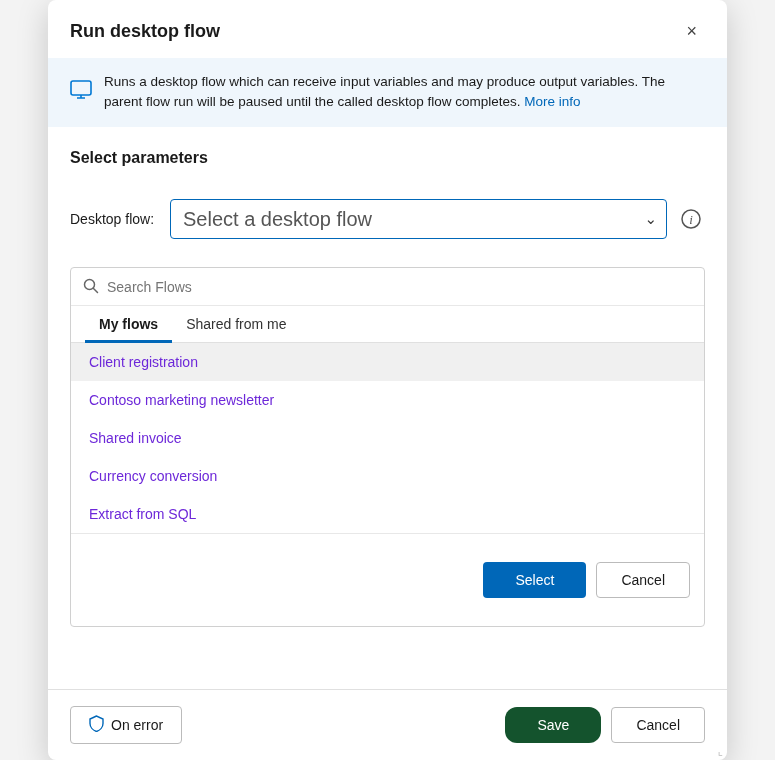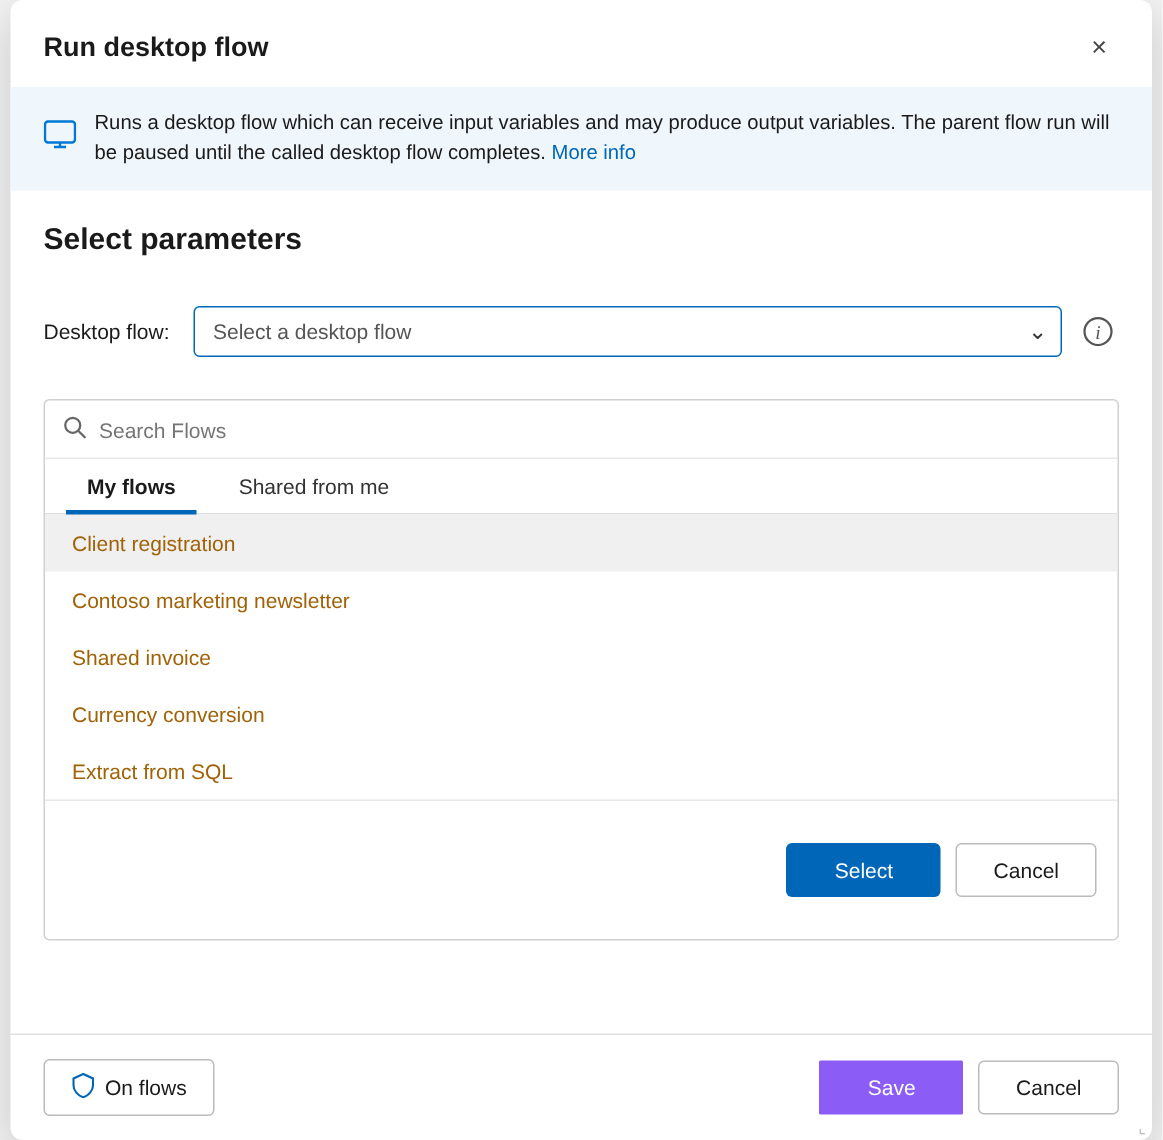--- a/index.html
+++ b/index.html
@@ -9,21 +9,21 @@
       display: flex;
       align-items: center;
       justify-content: center;
       min-height: 100vh;
       font-size: 14px;
     }
     .dialog {
       background: #fff;
       border-radius: 8px;
       box-shadow: 0 8px 32px rgba(0,0,0,0.18);
-      width: 761px;
+      width: 679px;
       min-height: 760px;
       display: flex;
       flex-direction: column;
       overflow: hidden;
       position: relative;
     }
     
     .dialog-titlebar {
       display: flex;
       align-items: center;
@@ -63,21 +63,21 @@
     .info-icon-wrap {
       margin-top: 2px;
       flex-shrink: 0;
     }
     .info-text a {
       color: #0067b8;
       text-decoration: none;
     }
     
     .section-title {
-      font-size: 20px;
+      font-size: 16px;
       font-weight: 600;
       color: #1a1a1a;
       padding: 22px 20px 14px 22px;
     }
     
     .field-row {
       display: flex;
       align-items: center;
       padding: 18px 22px;
       gap: 10px;
@@ -91,21 +91,21 @@
     }
     .dropdown-wrap {
       flex: 1;
       position: relative;
     }
     .dropdown-select {
       width: 100%;
       border: 1.5px solid #0067b8;
       border-radius: 4px;
       padding: 8px 36px 8px 12px;
-      font-size: 14px;
+      font-size: 20px;
       color: #555;
       background: #fff;
       appearance: none;
       cursor: pointer;
       outline: none;
     }
     .dropdown-arrow {
       position: absolute;
       right: 10px;
       top: 50%;
@@ -148,21 +148,21 @@
       border: none;
       outline: none;
       font-size: 14px;
       color: #737373;
       width: 100%;
       background: transparent;
     }
     
     .tabs-row {
       display: flex;
-      gap: 14px;
+      gap: 0;
       padding: 0 14px;
       border-bottom: 1px solid #e0e0e0;
     }
     .tab {
       padding: 10px 14px 8px 14px;
       font-size: 14px;
       font-weight: 400;
       color: #333;
       cursor: pointer;
       border-bottom: 3px solid transparent;
@@ -173,21 +173,21 @@
       color: #1a1a1a;
       border-bottom: 3px solid #0067b8;
     }
     
     .flow-list {
       list-style: none;
     }
     .flow-item {
       padding: 11px 18px;
       font-size: 14px;
-      color: #a16207;
+      color: #6d28d9;
       cursor: pointer;
       border-bottom: none;
     }
     .flow-item.selected { background: #f0f0f0; }
     
     .dropdown-actions {
       display: flex;
       justify-content: flex-end;
       gap: 10px;
       padding: 28px 14px;
@@ -231,24 +231,24 @@
       cursor: pointer;
       display: flex;
       align-items: center;
       gap: 7px;
     }
     .footer-right {
       display: flex;
       gap: 10px;
     }
     .btn-save {
-      background: #8b5cf6;
+      background: #14532d;
       color: #fff;
       border: none;
-      border-radius: 1px;
+      border-radius: 12px;
       padding: 9px 32px;
       font-size: 14px;
       font-weight: 500;
       cursor: pointer;
     }
     .btn-cancel-footer {
       background: #fff;
       color: #1a1a1a;
       border: 1.5px solid #bbb;
       border-radius: 4px;
@@ -339,21 +339,21 @@
     </div>
   </div>
 
   <div class="dialog-footer">
     <button class="btn-on-error">
       <span>
         <svg width="15" height="17" viewBox="0 0 15 17" fill="none" xmlns="http://www.w3.org/2000/svg">
           <path d="M7.5 1L1 4v4.5C1 12.09 3.84 15.35 7.5 16.5 11.16 15.35 14 12.09 14 8.5V4L7.5 1z" stroke="#0067b8" stroke-width="1.4" fill="none"></path>
         </svg>
       </span>
-      <span>On flows</span>
+      <span>On error</span>
     </button>
     <div class="footer-right">
       <button class="btn-save">Save</button>
       <button class="btn-cancel-footer">Cancel</button>
     </div>
   </div>
 
   <div class="resize-handle">⌞</div>
 </div>
 

